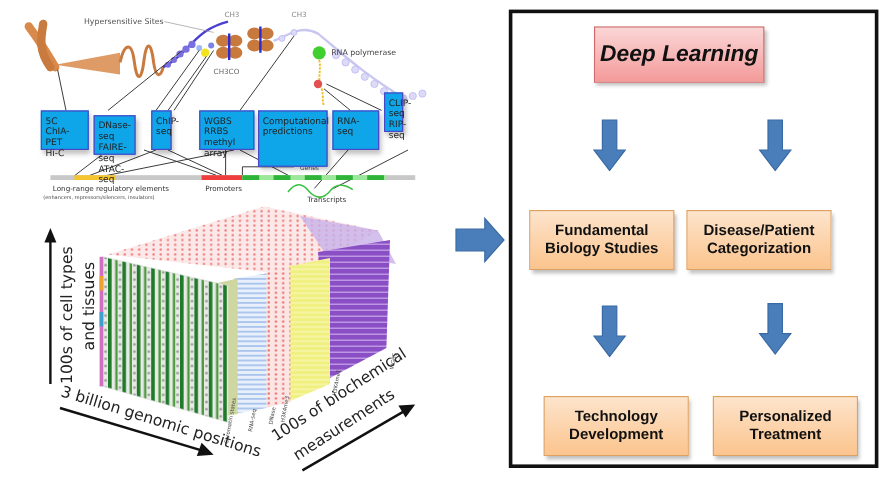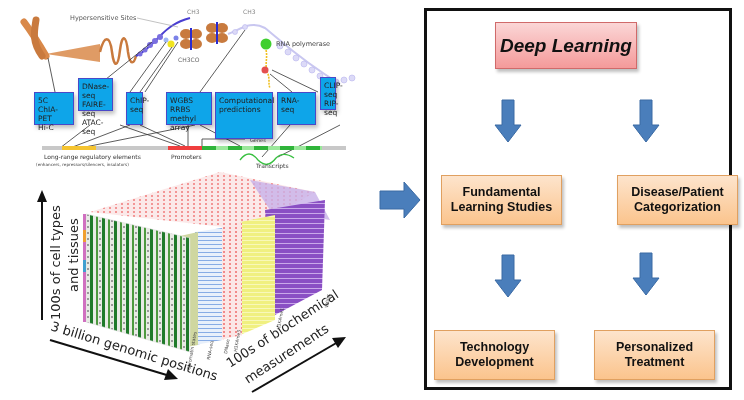--- a/index.html
+++ b/index.html
@@ -121,21 +121,21 @@
   <text x="250" y="142" font-size="5" fill="#444">Genes</text>
   <text x="44" y="159" font-size="6" fill="#333">Long-range regulatory elements</text>
   <text x="36" y="166" font-size="4.2" fill="#444">(enhancers, repressors/silencers, insulators)</text>
   <text x="171" y="159" font-size="6" fill="#333">Promoters</text>
   <text x="256" y="168" font-size="6" fill="#333">Transcripts</text>
 </svg>
 
 <div class="tech-box" style="left:34px;top:92px;width:40px;height:33px">5C
 ChIA-PET
 Hi-C</div>
-<div class="tech-box" style="left:78px;top:78px;width:35px;height:33px">DNase-seq
+<div class="tech-box" style="left:78px;top:96px;width:35px;height:33px">DNase-seq
 FAIRE-seq
 ATAC-seq</div>
 <div class="tech-box" style="left:126px;top:92px;width:17px;height:33px">ChIP-seq</div>
 <div class="tech-box" style="left:166px;top:92px;width:46px;height:33px">WGBS
 RRBS
 methyl array</div>
 <div class="tech-box" style="left:215px;top:92px;width:58px;height:47px">Computational
 predictions</div>
 <div class="tech-box" style="left:277px;top:92px;width:39px;height:33px">RNA-seq</div>
 <div class="tech-box" style="left:320px;top:77px;width:16px;height:33px">CLIP-seq
@@ -221,27 +221,27 @@
 <div class="dl-box">Deep Learning</div>
 
 <svg class="down-arrow" style="left:494px;top:99px" viewBox="0 0 28 44">
   <polygon points="8,1 20,1 20,26 27,26 14,43 1,26 8,26" fill="#4a7ebb" stroke="#3a6aa4" stroke-width="1"></polygon>
 </svg>
 <svg class="down-arrow" style="left:632px;top:99px" viewBox="0 0 28 44">
   <polygon points="8,1 20,1 20,26 27,26 14,43 1,26 8,26" fill="#4a7ebb" stroke="#3a6aa4" stroke-width="1"></polygon>
 </svg>
 
 <div class="o-box" style="left:441px;top:175px">Fundamental
-Learning Studies</div>
-<div class="o-box" style="left:617px;top:175px">Disease/Patient
+Biology Studies</div>
+<div class="o-box" style="left:572px;top:175px">Disease/Patient
 Categorization</div>
 
 <svg class="down-arrow" style="left:494px;top:254px" viewBox="0 0 28 44">
   <polygon points="8,1 20,1 20,26 27,26 14,43 1,26 8,26" fill="#4a7ebb" stroke="#3a6aa4" stroke-width="1"></polygon>
 </svg>
 <svg class="down-arrow" style="left:632px;top:252px" viewBox="0 0 28 44">
   <polygon points="8,1 20,1 20,26 27,26 14,43 1,26 8,26" fill="#4a7ebb" stroke="#3a6aa4" stroke-width="1"></polygon>
 </svg>
 
-<div class="o-box" style="left:434px;top:330px">Technology
+<div class="o-box" style="left:453px;top:330px">Technology
 Development</div>
 <div class="o-box" style="left:594px;top:330px">Personalized
 Treatment</div>
 
 </body></html>

